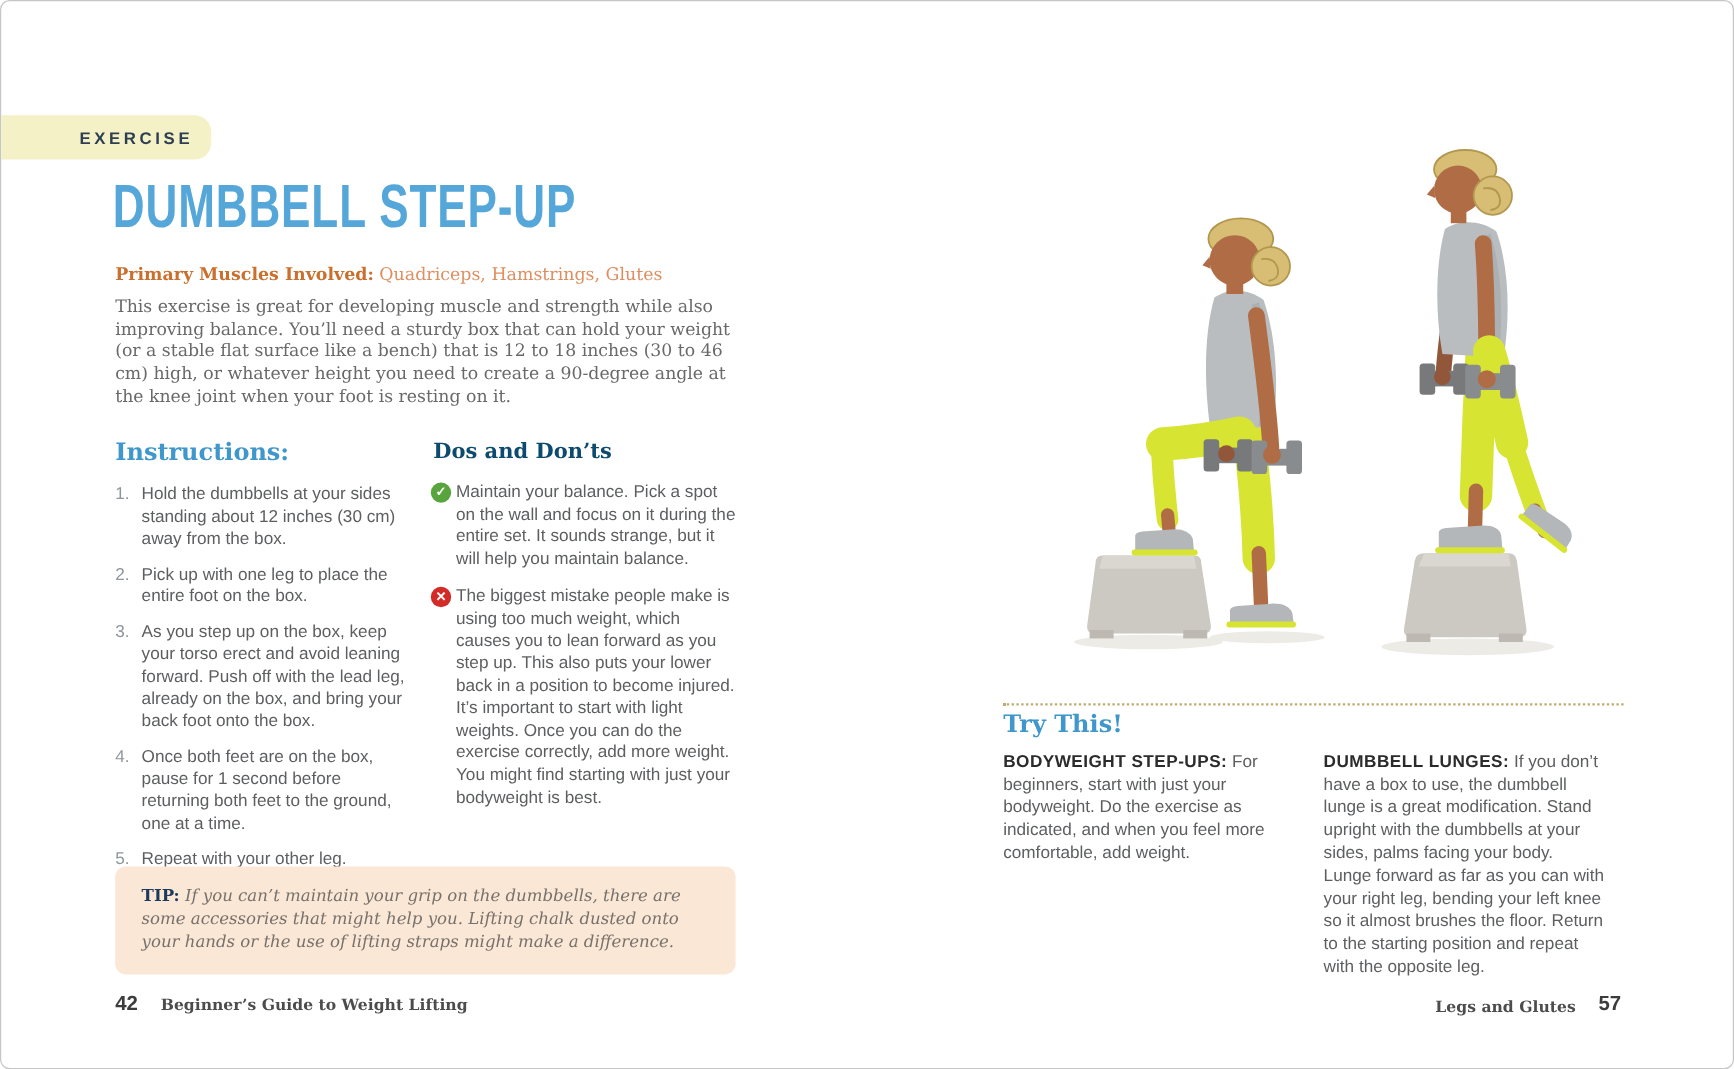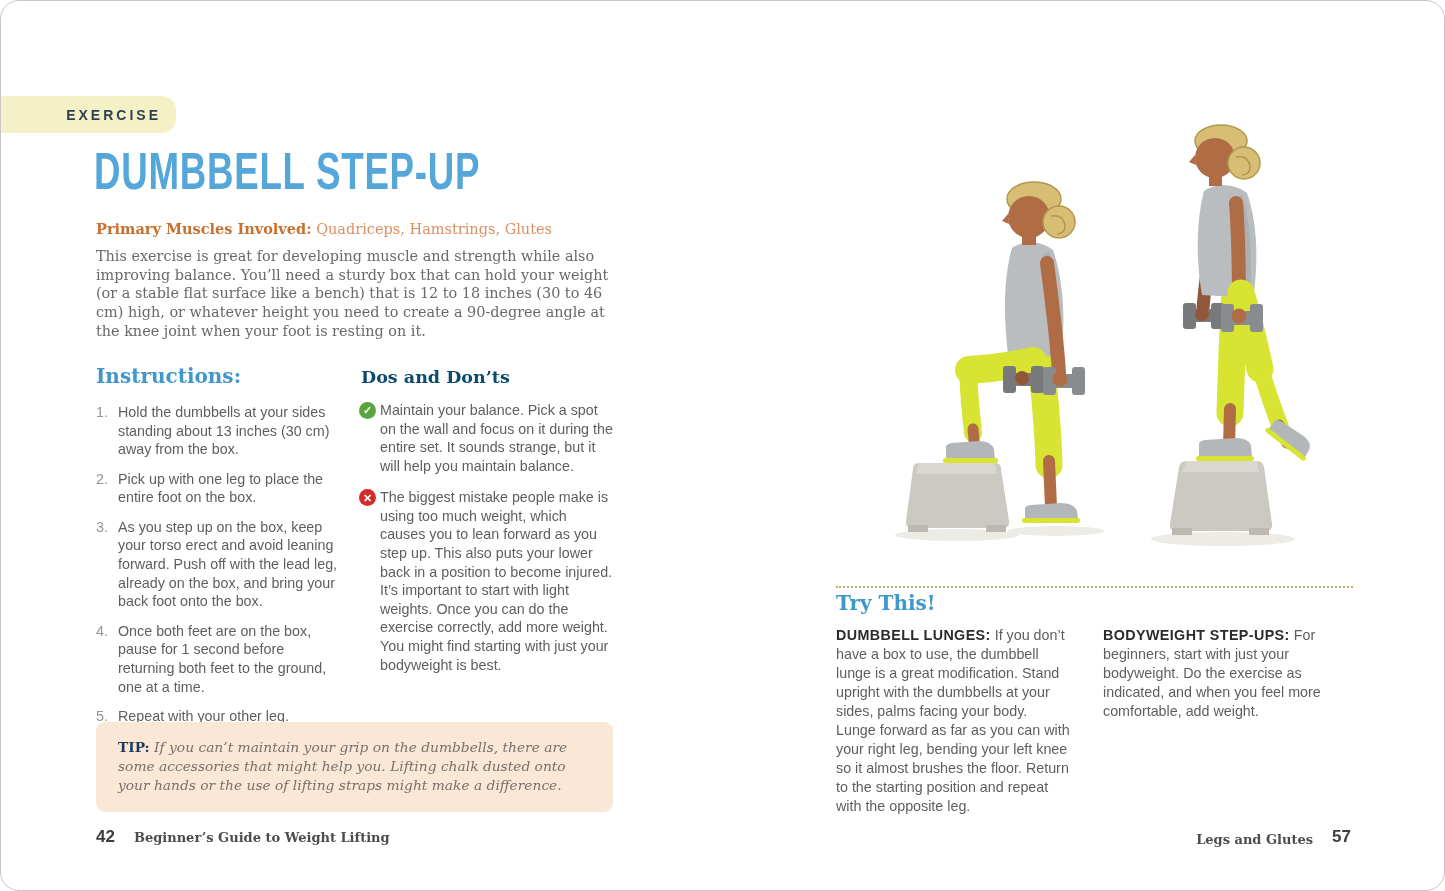--- a/index.html
+++ b/index.html
@@ -1,17 +1,17 @@
 <!DOCTYPE html>
 <html style="--accent-blue: #54a7d8; --heading-blue: #3f97cc; --orange: #c9702e; --orange-light: #dd8f60; --badge-bg: #f4f1c6; --badge-text: #2e3f52; --tip-bg: #fbe7d5; --navy: #1d3a5c; --body-gray: #5d5e60; --do-green: #57a53c; --dont-red: #d32b28; --divider-tan: #bcae72; --leggings-green: #d7e431; --skin-tone: #b06c45; --tank-gray: #b9bdbf; --hair-blonde: #d8bd74; --box-gray: #ccc8c2;"><head>
 <meta charset="utf-8">
 <style>
   html,body{margin:0;padding:0;background:#fff;}
   body{width:1445px;height:891px;font-family:"Liberation Sans",sans-serif;}
-  .spread{position:relative;width:1443px;height:889px;border:1px solid #c6c6c6;border-radius:19px;overflow:hidden;background:#fff;}
+  .spread{position:relative;width:1443px;height:889px;border:1px solid #c6c6c6;border-radius:8px;overflow:hidden;background:#fff;}
 
   
   .badge{position:absolute;left:0;top:95px;width:175px;height:37px;
     background:var(--badge-bg,#f4f1c6);border-radius:0 14px 14px 0;
     display:flex;align-items:center;justify-content:flex-end;padding-right:15px;box-sizing:border-box;}
   .badge span{font-weight:bold;font-size:14px;letter-spacing:3px;color:var(--badge-text,#2e3f52);}
 
   .title{position:absolute;left:93px;top:141px;margin:0;font-size:51px;font-weight:bold;
     color:var(--accent-blue,#54a7d8);letter-spacing:1px;white-space:nowrap;
     transform:scaleX(.72);transform-origin:left top;}
@@ -83,21 +83,21 @@
     </p>
 
     <p class="intro">This exercise is great for developing muscle and strength while also improving balance. You’ll need a sturdy box that can hold your weight (or a stable flat surface like a bench) that is 12 to 18 inches (30 to 46 cm) high, or whatever height you need to create a 90-degree angle at the knee joint when your foot is resting on it.</p>
 
     <div class="cols">
 
       <div class="col-a">
         <h2 class="h-blue">Instructions:</h2>
         <div class="ins-item">
           <span class="ins-num">1.</span>
-          <span>Hold the dumbbells at your sides standing about 13 inches (30 cm) away from the box.</span>
+          <span>Hold the dumbbells at your sides standing about 12 inches (30 cm) away from the box.</span>
         </div>
         <div class="ins-item">
           <span class="ins-num">2.</span>
           <span>Pick up with one leg to place the entire foot on the box.</span>
         </div>
         <div class="ins-item">
           <span class="ins-num">3.</span>
           <span>As you step up on the box, keep your torso erect and avoid leaning forward. Push off with the lead leg, already on the box, and bring your back foot onto the box.</span>
         </div>
         <div class="ins-item">
@@ -243,26 +243,26 @@
         </g>
       </svg>
     </div>
 
     <div class="divider"></div>
 
     <h2 class="h-blue try-heading">Try This!</h2>
 
     <div class="try-cols">
       <p class="try-col">
+        <strong>BODYWEIGHT STEP-UPS:</strong>
+        <span>For beginners, start with just your bodyweight. Do the exercise as indicated, and when you feel more comfortable, add weight.</span>
+      </p>
+      <p class="try-col">
         <strong>DUMBBELL LUNGES:</strong>
         <span>If you don’t have a box to use, the dumbbell lunge is a great modification. Stand upright with the dumbbells at your sides, palms facing your body. Lunge forward as far as you can with your right leg, bending your left knee so it almost brushes the floor. Return to the starting position and repeat with the opposite leg.</span>
-      </p>
-      <p class="try-col">
-        <strong>BODYWEIGHT STEP-UPS:</strong>
-        <span>For beginners, start with just your bodyweight. Do the exercise as indicated, and when you feel more comfortable, add weight.</span>
       </p>
     </div>
 
     <footer class="foot foot-right">
       <span class="ft">Legs and Glutes</span>
       <span class="pn">57</span>
     </footer>
 
   </section>
 </div>

